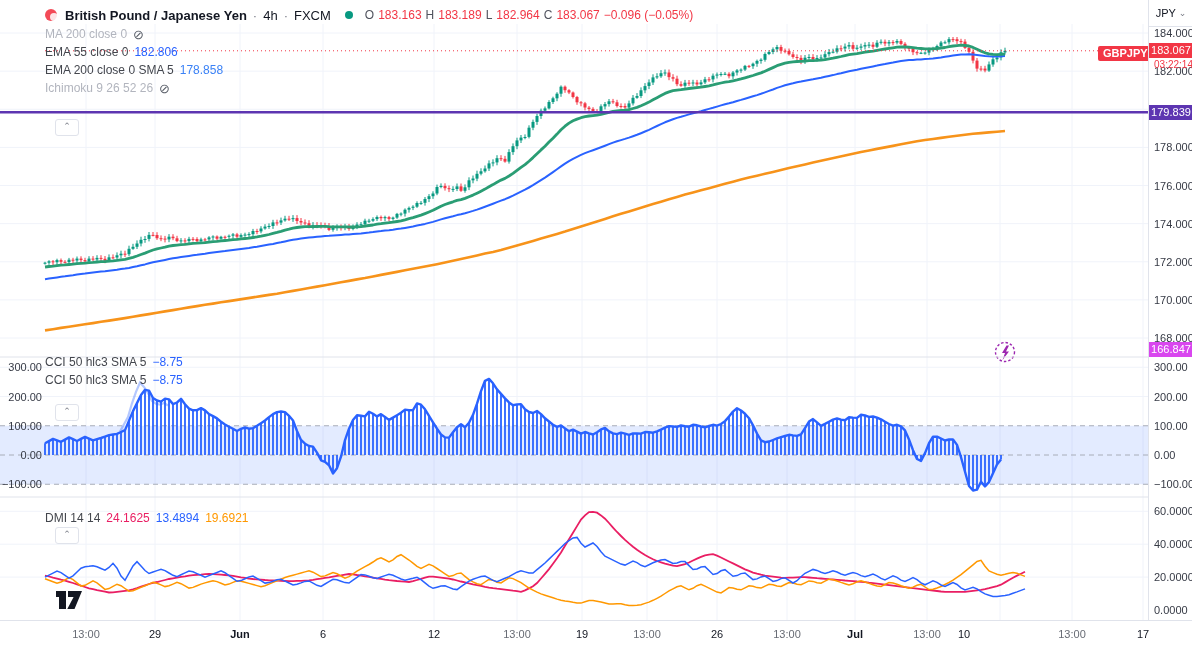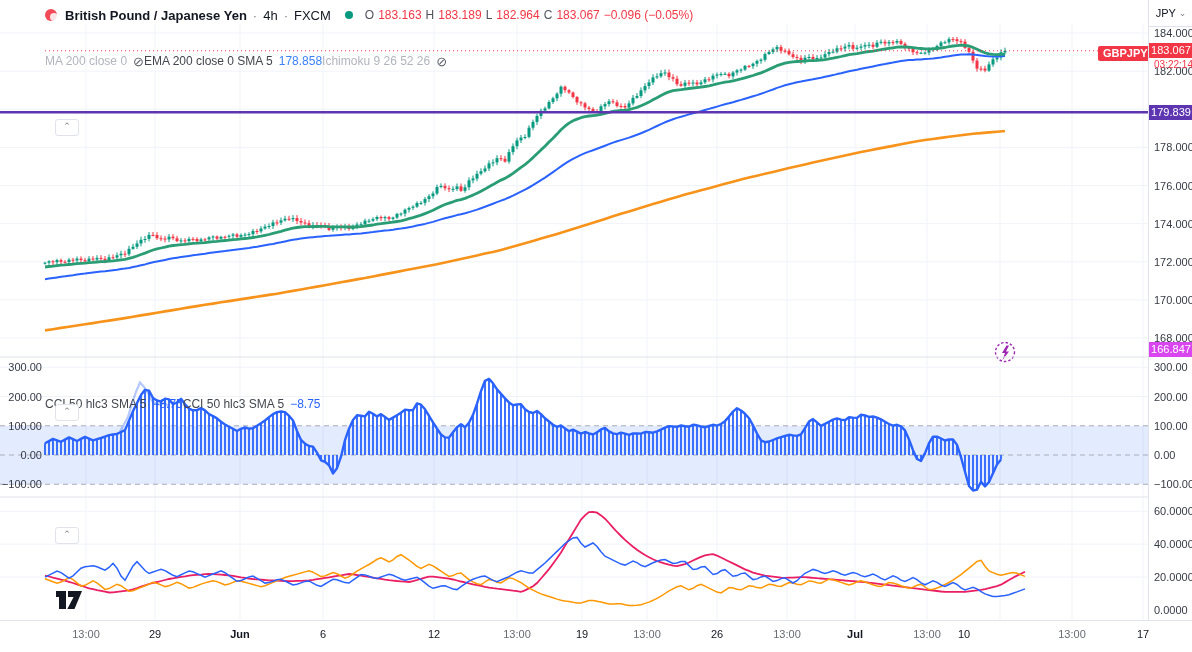--- a/index.html
+++ b/index.html
@@ -10,21 +10,21 @@
   
   #symbol-row{position:absolute;left:45px;top:6px;height:18px;display:flex;align-items:center;gap:6px;
               font-size:13px;color:#131722;white-space:nowrap;}
   #symbol-row .t{font-weight:700;}
   #symbol-row .sep{color:#787b86;font-weight:400;}
   #status-dot{width:8px;height:8px;border-radius:50%;background:#089981;margin-left:8px;}
   #ohlc-row{display:flex;align-items:center;gap:4px;margin-left:6px;font-size:12px;}
   #ohlc-row .k{color:#50535e;}
   #ohlc-row .v{color:#f23645;}
   
-  .legend{position:absolute;left:45px;display:flex;flex-direction:row;margin-top:27px;}
+  .legend{position:absolute;left:45px;display:flex;flex-direction:column;}
   .lrow{height:18px;display:flex;align-items:center;gap:6px;font-size:12px;color:#43464d;white-space:nowrap;cursor:default;}
   .lrow .val{font-size:12px;}
   .lrow.muted{color:#b2b5be;}
   .eye{color:#555a64;font-size:13px;line-height:1;}
   .collapse-btn{position:absolute;width:22px;height:15px;border:1px solid #e0e3eb;border-radius:3px;
                 background:#fff;color:#787b86;font-size:9px;line-height:13px;text-align:center;cursor:pointer;}
   
   #price-axis{position:absolute;left:1148px;top:0;width:44px;height:620px;background:#fff;border-left:1px solid #e0e3eb;}
   .ptick{position:absolute;left:5px;font-size:11px;color:#363a45;transform:translateY(-50%);}
   .plabel{position:absolute;left:0;width:44px;height:15px;line-height:15px;font-size:11px;color:#fff;text-align:center;}
@@ -856,44 +856,57 @@
       </span>
   </div>
 
   <div class="legend" style="top:25px;" id="main-legend">
       <div class="lrow muted">
        <span>MA 200 close 0</span>
        <span class="eye">⊘</span>
 
      </div>
       <div class="lrow">
+       <span>EMA 55 close 0</span>
+
+       <span class="val" style="color:#2962ff">182.806</span>
+     </div>
+      <div class="lrow">
        <span>EMA 200 close 0 SMA 5</span>
 
        <span class="val" style="color:#3b82f6">178.858</span>
      </div>
       <div class="lrow muted">
        <span>Ichimoku 9 26 52 26</span>
        <span class="eye">⊘</span>
 
      </div>
     </div>
   <div class="collapse-btn" style="left:55px;top:119px;">⌃</div>
 
-  <div class="legend" style="top:368px;" id="cci-legend">
+  <div class="legend" style="top:353px;" id="cci-legend">
       <div class="lrow">
        <span>CCI 50 hlc3 SMA 5</span>
        <span class="val" style="color:#2962ff">−8.75</span>
      </div>
       <div class="lrow">
        <span>CCI 50 hlc3 SMA 5</span>
        <span class="val" style="color:#2962ff">−8.75</span>
      </div>
     </div>
   <div class="collapse-btn" style="left:55px;top:404px;">⌃</div>
 
+  <div class="legend" style="top:509px;" id="dmi-legend">
+      <div class="lrow">
+     <span>DMI 14 14</span>
+        <span class="val" style="color:#e91e63">24.1625</span>
+        <span class="val" style="color:#2962ff">13.4894</span>
+        <span class="val" style="color:#ff9800">19.6921</span>
+      </div>
+    </div>
   <div class="collapse-btn" style="left:55px;top:527px;">⌃</div>
 
   <div id="gbpjpy-flag" style="left:1098px;top:46px;">GBPJPY</div>
 
   <div id="price-axis">
     <div id="jpy-dd">
       <span>JPY</span>
       <span class="caret">⌄</span>
     </div>
     <div id="axis-ticks">

